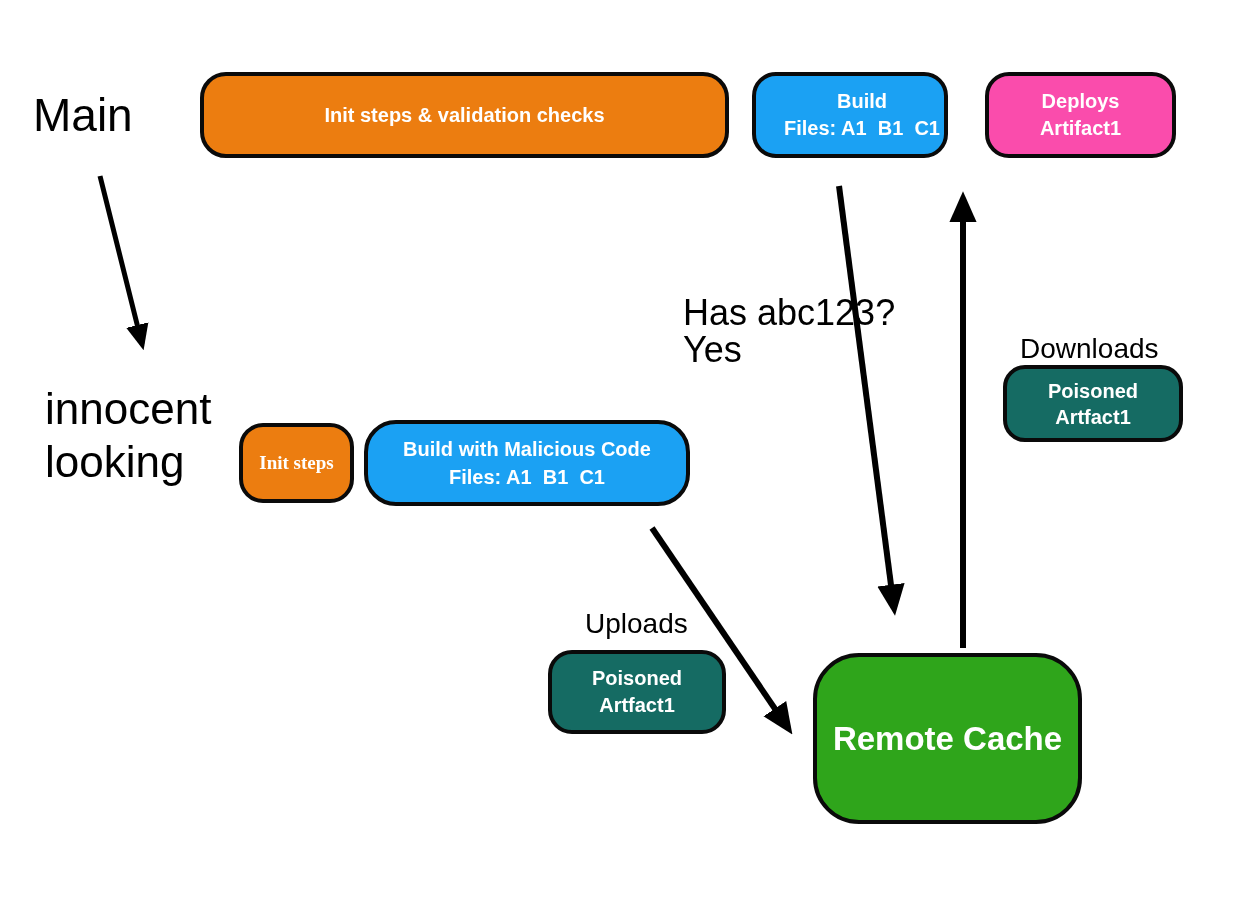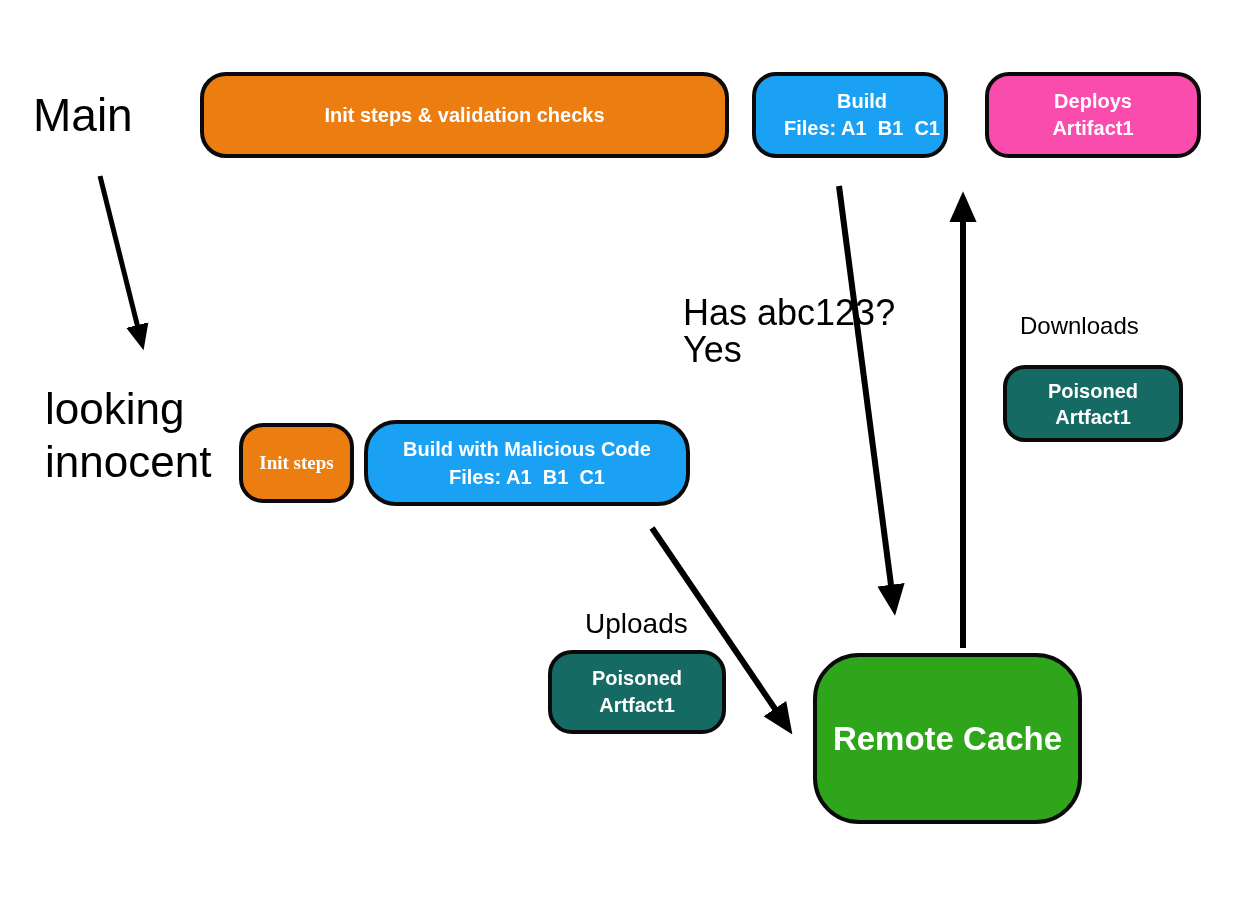--- a/index.html
+++ b/index.html
@@ -44,32 +44,32 @@
   .node .line { white-space: pre-wrap; }
   .label {
     position: absolute;
     color: var(--label-text, #000);
   }
   .label .line { white-space: pre-wrap; }
 
   
   .n-init-validation { left: 200px; top: 72px;  width: 529px; height: 86px;  border-radius: 26px; background: var(--orange); font-size: 20px; }
   .n-build-main      { left: 752px; top: 72px;  width: 196px; height: 86px;  border-radius: 24px; background: var(--blue);   font-size: 20px; line-height: 27px; padding-left: 24px; }
-  .n-deploys         { left: 985px; top: 72px;  width: 216px; height: 86px;  border-radius: 24px; background: var(--pink);   font-size: 20px; line-height: 27px; }
+  .n-deploys         { left: 985px; top: 72px;  width: 191px; height: 86px;  border-radius: 24px; background: var(--pink);   font-size: 20px; line-height: 27px; }
   .n-init-steps      { left: 239px; top: 423px; width: 115px; height: 80px;  border-radius: 24px; background: var(--orange); font-size: 19px; font-family: Liberation Serif, serif; }
   .n-build-malicious { left: 364px; top: 420px; width: 326px; height: 86px;  border-radius: 32px; background: var(--blue);   font-size: 20px; line-height: 28px; }
   .n-poisoned-right  { left: 1003px; top: 365px; width: 180px; height: 77px; border-radius: 22px; background: var(--teal);   font-size: 20px; line-height: 26px; }
   .n-poisoned-mid    { left: 548px;  top: 650px; width: 178px; height: 84px; border-radius: 24px; background: var(--teal);   font-size: 20px; line-height: 27px; }
   .n-remote-cache    { left: 813px;  top: 653px; width: 269px; height: 171px; border-radius: 46px; background: var(--green); font-size: 33px; }
 
   
   .l-main      { left: 33px;   top: 88px;  font-size: 46px; }
   .l-innocent  { left: 45px;   top: 382px; font-size: 44px; line-height: 53px; }
   .l-has       { left: 683px;  top: 294px; font-size: 36px; line-height: 37px; }
-  .l-downloads { left: 1020px; top: 312px; font-size: 24px; }
+  .l-downloads { left: 1020px; top: 333px; font-size: 28px; }
   .l-uploads   { left: 585px;  top: 608px; font-size: 28px; }
 </style>
 </head>
 <body>
 
 <div class="canvas">
 
   <svg class="arrows" width="1250" height="908" viewBox="0 0 1250 908" aria-hidden="true">
     <defs>
       <marker id="ah" viewBox="0 0 10 10" refX="7.5" refY="5" markerWidth="5.2" markerHeight="5.2" orient="auto-start-reverse">
@@ -80,22 +80,22 @@
     <line class="arrow" x1="839" y1="186" x2="894" y2="608" stroke-width="6" marker-end="url(#ah)"></line>
     <line class="arrow" x1="963" y1="648" x2="963" y2="199" stroke-width="6" marker-end="url(#ah)"></line>
     <line class="arrow" x1="652" y1="528" x2="788" y2="728" stroke-width="6" marker-end="url(#ah)"></line>
   </svg>
 
   <div class="label l-main">
     <span class="line">Main</span>
   </div>
 
   <div class="label l-innocent">
+    <div class="line">innocent</div>
     <div class="line">looking</div>
-    <div class="line">innocent</div>
   </div>
 
   <div class="label l-has">
     <div class="line">Has abc123?</div>
     <div class="line">Yes</div>
   </div>
 
   <div class="label l-downloads">
     <span class="line">Downloads</span>
   </div>

